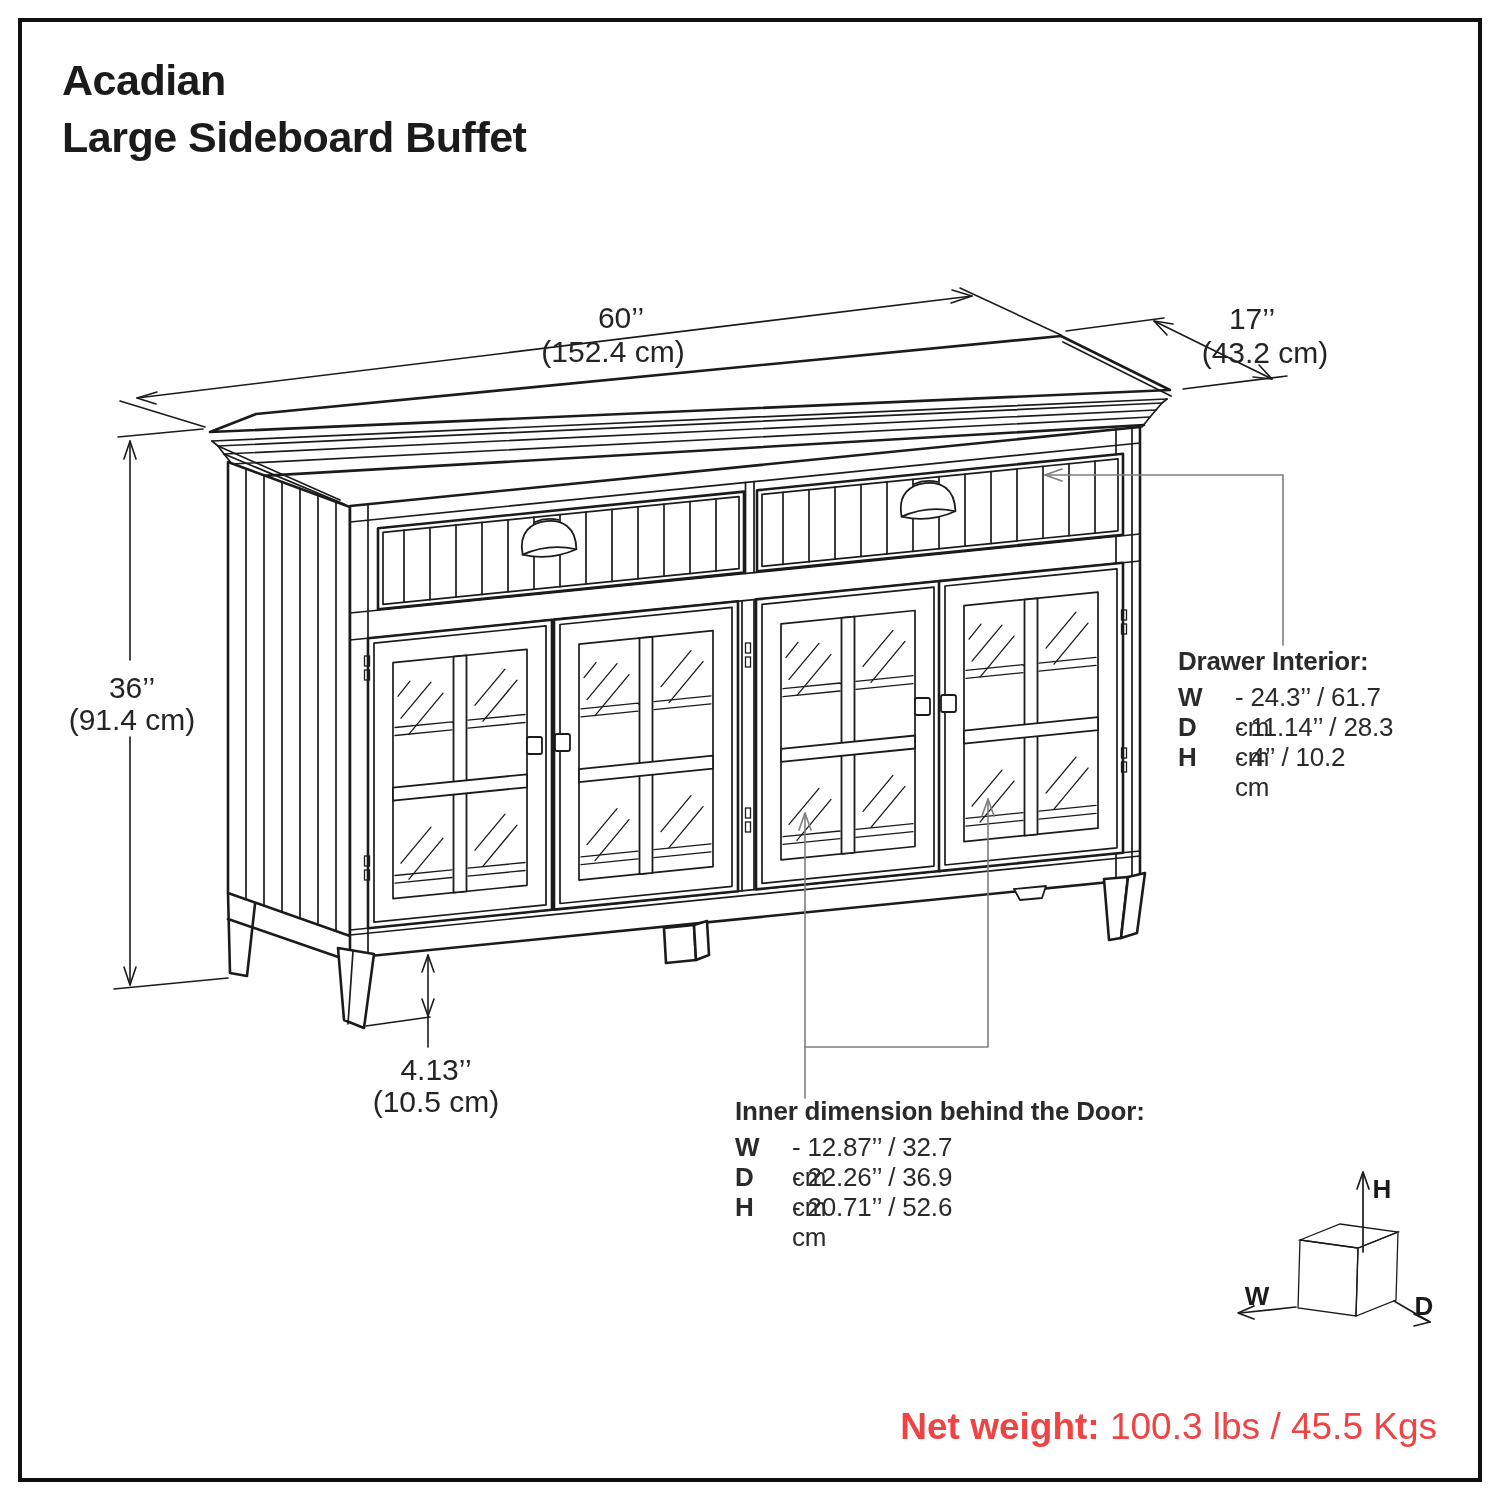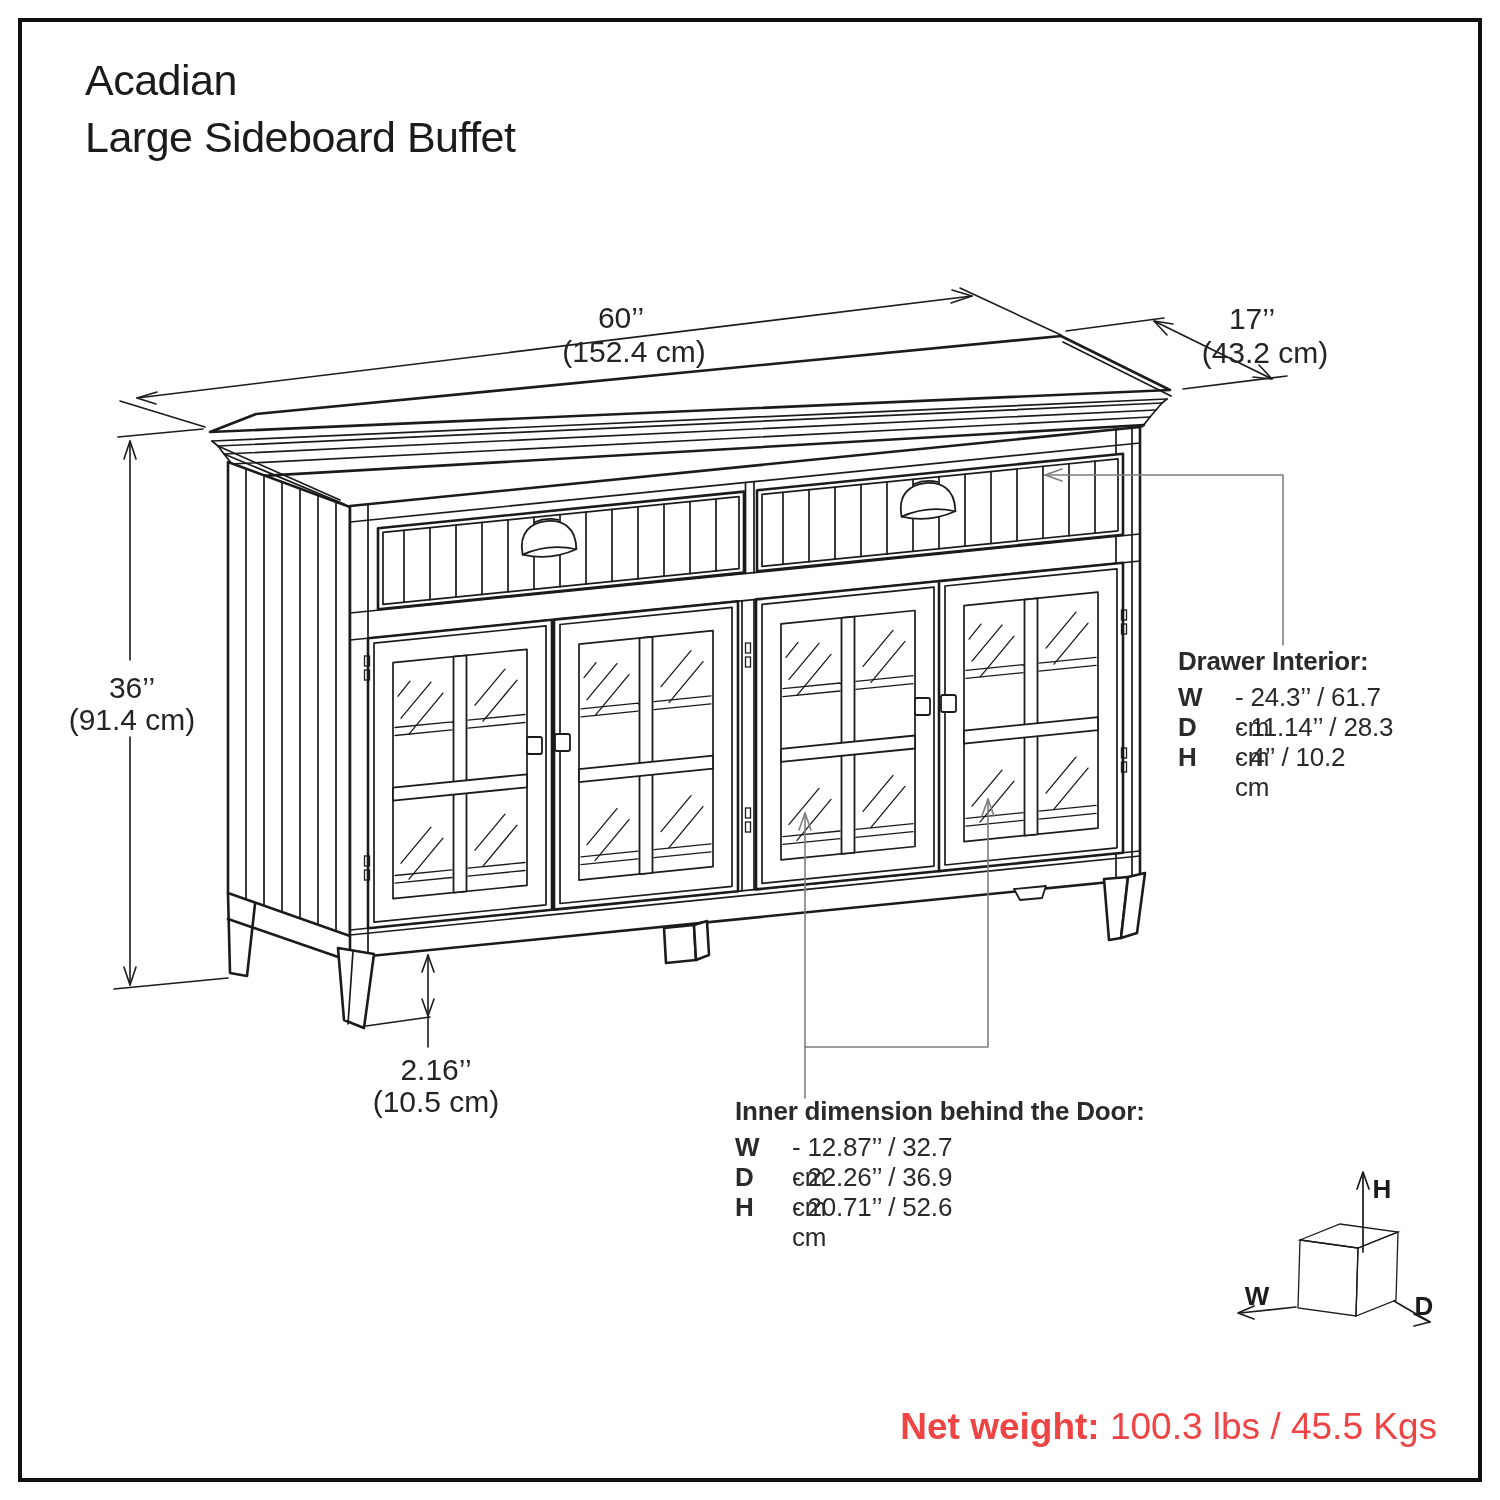--- a/index.html
+++ b/index.html
@@ -1,21 +1,21 @@
 <!DOCTYPE html>
 <html><head>
 <meta charset="utf-8">
 <style>
   html,body{margin:0;padding:0;background:#fff;}
   .stage{position:relative;width:1500px;height:1500px;background:#fff;overflow:hidden;
          font-family:"Liberation Sans","DejaVu Sans",sans-serif;color:#242424;}
   .frame{position:absolute;inset:18px;border:4px solid #101010;pointer-events:none;}
   .art{position:absolute;left:0;top:0;width:1500px;height:1500px;}
-  .title{position:absolute;left:62px;top:52px;font-size:43px;font-weight:400;line-height:57px;
-         color:#1b1b1b;letter-spacing:-0.5px;margin-left:23px;}
+  .title{position:absolute;left:62px;top:52px;font-size:43px;font-weight:700;line-height:57px;
+         color:#1b1b1b;letter-spacing:-0.5px;}
   .dimlabel{position:absolute;font-size:30px;line-height:32px;color:#242424;transform:translateX(-50%);
             white-space:nowrap;text-align:center;}
   .specblock{position:absolute;font-size:26px;line-height:30px;color:#2a2a2a;letter-spacing:-0.2px;}
   .specblock .head{font-weight:700;height:36px;white-space:nowrap;}
   .srow{display:flex;height:30px;overflow:visible;}
   .srow .lbl{width:57px;font-weight:700;flex:0 0 57px;}
   .srow .val{white-space:pre-line;}
   .netweight{position:absolute;right:63px;top:1406px;font-size:37px;color:#ef4444;white-space:nowrap;}
   .netweight .nwlabel{font-weight:700;}
   .axislabel{position:absolute;font-size:26px;font-weight:700;color:#1b1b1b;transform:translateX(-50%);}
@@ -213,29 +213,29 @@
       <polygon class="thin" points="1300,1240 1358,1248 1356,1316 1298,1308"></polygon>
       <polygon class="thin" points="1358,1248 1398,1232 1396,1300 1356,1316"></polygon>
       <path class="ol2" d="M1296,1307 L1240,1313"></path>
       <path class="ol2" d="M1254,1306 L1238,1313 L1254,1319"></path>
       <path class="ol2" d="M1394,1301 L1430,1322"></path>
       <path class="ol2" d="M1414,1314 L1430,1322 L1414,1326"></path>
     </g>
   </svg>
 
   <div class="dimlabel" style="left:621px;top:302px;">60’’</div>
-  <div class="dimlabel" style="left:634px;top:336px;">(152.4 cm)</div>
+  <div class="dimlabel" style="left:613px;top:336px;">(152.4 cm)</div>
 
   <div class="dimlabel" style="left:1252px;top:303px;">17’’</div>
   <div class="dimlabel" style="left:1252px;top:337px;margin-left:13px;">(43.2 cm)</div>
 
   <div class="dimlabel" style="left:132px;top:672px;">36’’</div>
   <div class="dimlabel" style="left:132px;top:704px;">(91.4 cm)</div>
 
-  <div class="dimlabel" style="left:436px;top:1054px;">2.16’’</div>
+  <div class="dimlabel" style="left:436px;top:1054px;">4.13’’</div>
   <div class="dimlabel" style="left:436px;top:1086px;">(10.5 cm)</div>
 
   <div class="specblock" style="left:1178px;top:646px;">
     <div class="head">Drawer Interior:</div>
     <div class="srow">
       <span class="lbl">W</span>
       <span class="val">- 24.3’’ / 61.7
 cm</span>
     </div>
     <div class="srow">

